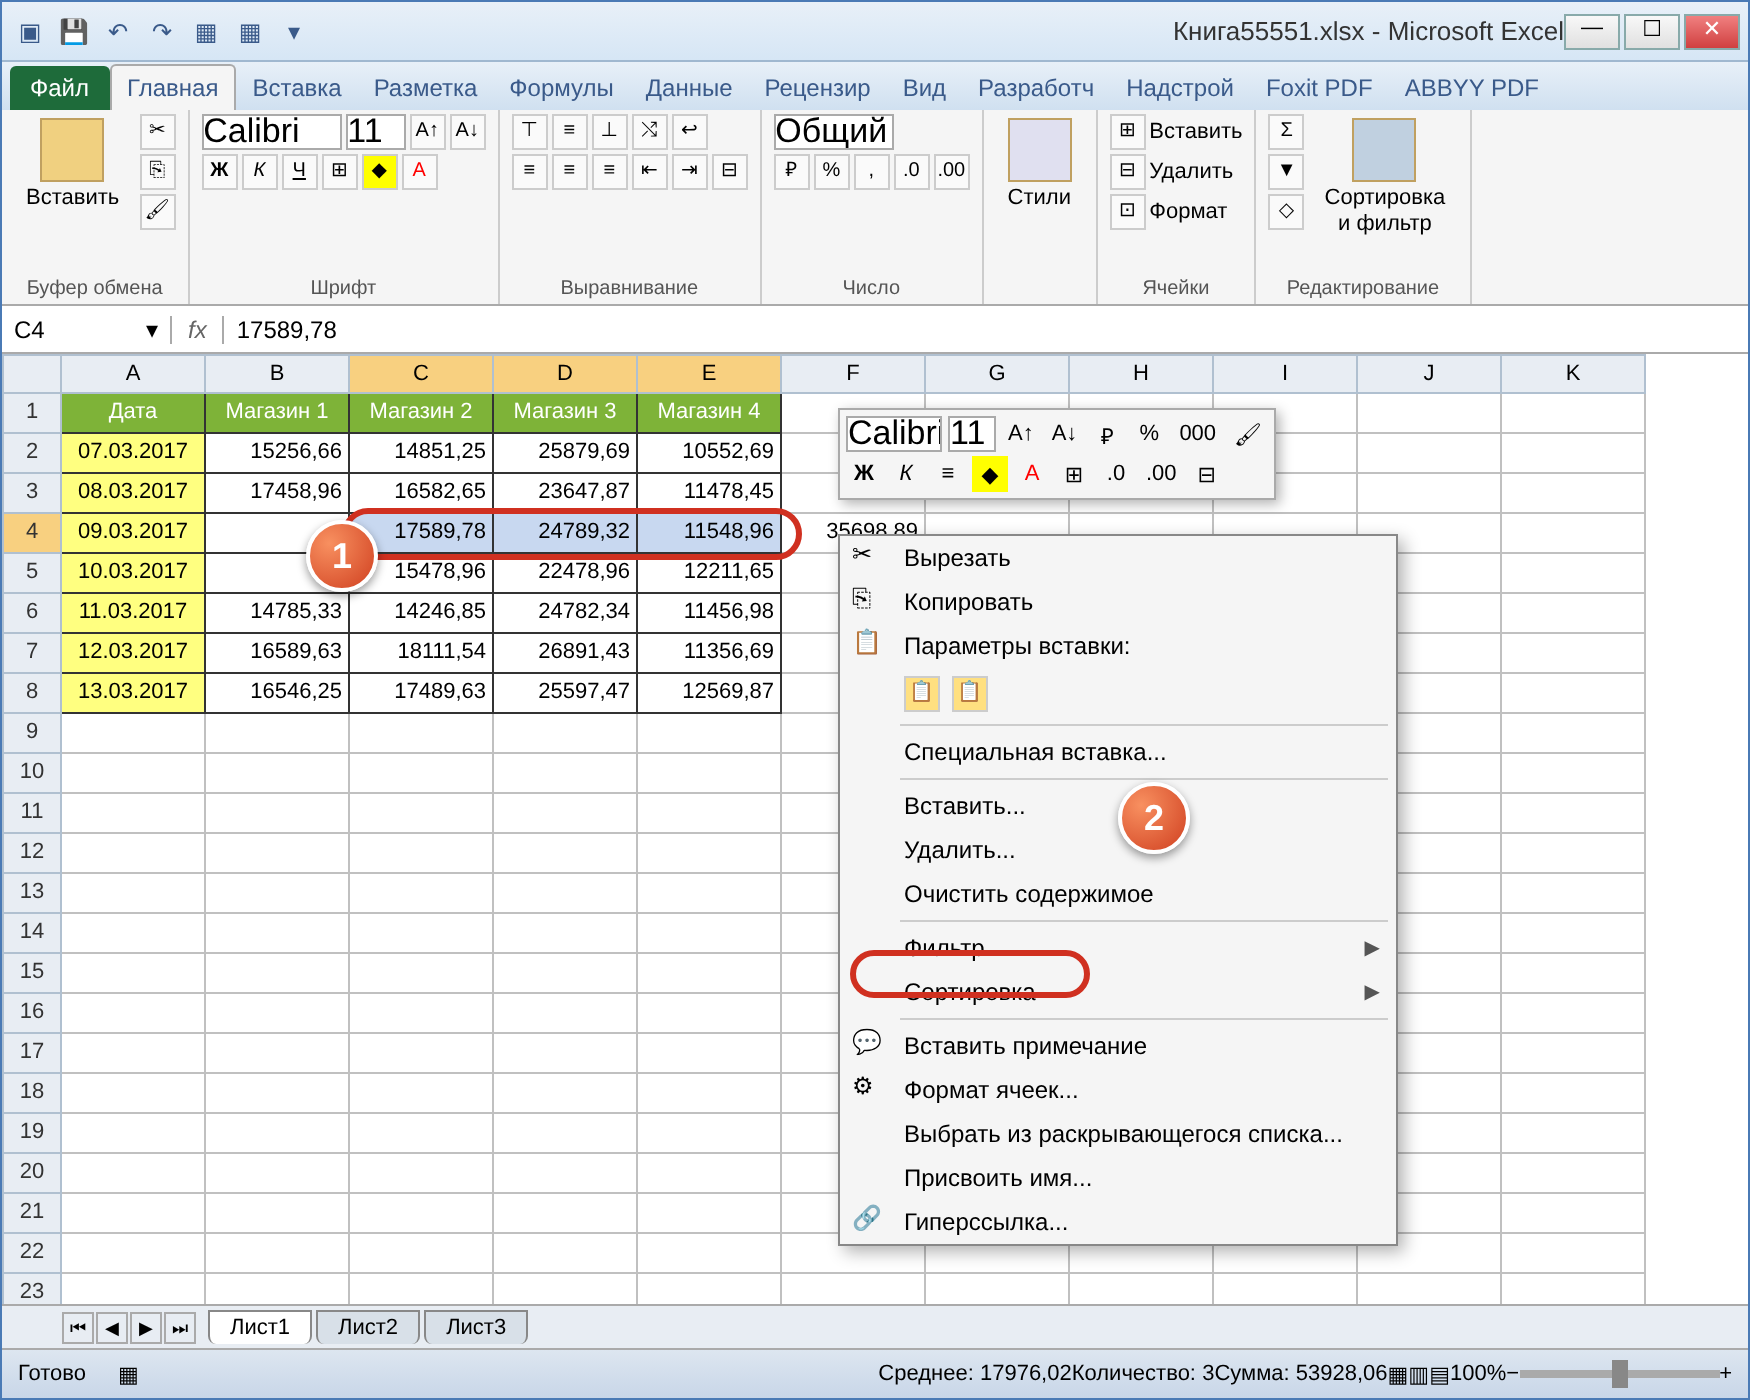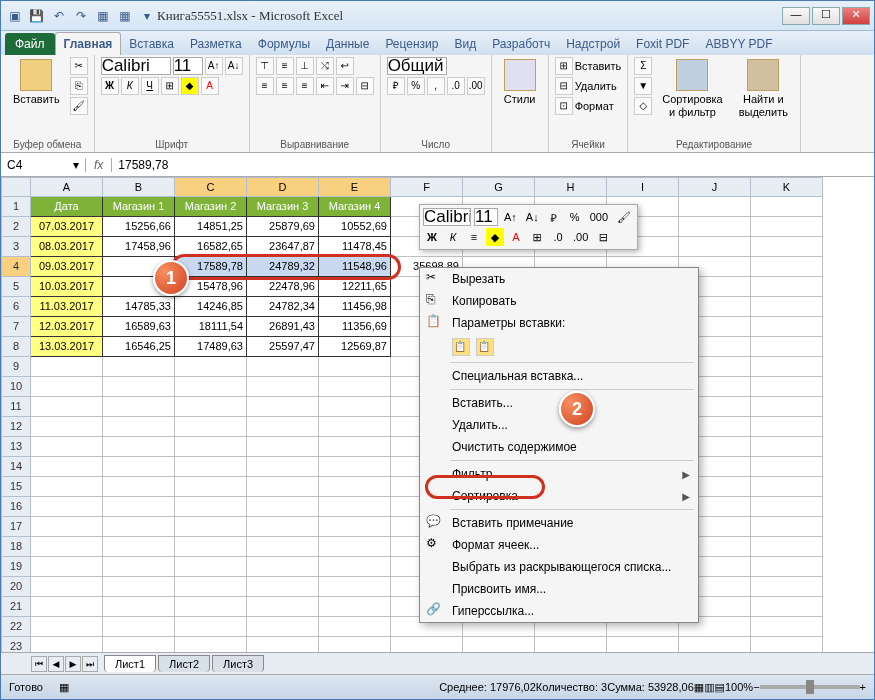--- a/index.html
+++ b/index.html
@@ -3,29 +3,29 @@
 <meta charset="utf-8">
 <style>
 * { box-sizing: border-box; margin: 0; padding: 0; font-family: 'Segoe UI', Tahoma, sans-serif; }
 body { background: #fff; width: 875px; height: 700px; overflow: hidden; position: relative; }
 
 .window { border: 1px solid #4a7ab5; width: 875px; height: 700px; display: flex; flex-direction: column; }
 
 .titlebar { height: 30px; background: linear-gradient(#e8f0f8,#d6e6f5); display: flex; align-items: center; padding: 0 4px; border-bottom: 1px solid #a0b8d0; }
 .qat { display: flex; gap: 2px; align-items: center; }
 .qat-btn { width: 20px; height: 20px; display: flex; align-items: center; justify-content: center; font-size: 12px; color: #3a5a8a; }
-.title { flex: 1; text-align: left; font-size: 13px; color: #333; font-family: Liberation Serif, serif; }
+.title { flex: 1; text-align: right; font-size: 13px; color: #333; }
 .winbtns { display: flex; gap: 2px; }
 .winbtn { width: 28px; height: 18px; border: 1px solid #8aa; background: linear-gradient(#f8f8f8,#e0e0e0); font-size: 11px; text-align: center; }
 .winbtn.close { background: linear-gradient(#f08080,#d04040); color: #fff; }
 
 .tabs { height: 24px; background: linear-gradient(#e8f0f8,#d0e0f0); display: flex; align-items: flex-end; padding-left: 4px; font-size: 12px; }
 .file-tab { background: #1e6b3a; color: #fff; padding: 4px 10px; border-radius: 3px 3px 0 0; font-size: 12px; }
 .tab { padding: 4px 8px; color: #3a5a8a; cursor: pointer; }
-.tab.active { background: #f5f5f5; border: 1px solid #aaa; border-bottom: none; border-radius: 3px 3px 0 0; font-weight: bold; }
+.tab.active { background: #f5f5f5; border: 1px solid #aaa; border-bottom: none; border-radius: 3px 3px 0 0; }
 
 .ribbon { height: 98px; background: #f5f5f5; border-bottom: 1px solid #aaa; display: flex; font-size: 11px; }
 .rgroup { border-right: 1px solid #ccc; padding: 2px 6px; display: flex; flex-direction: column; justify-content: space-between; }
 .rgroup-label { text-align: center; font-size: 10px; color: #555; margin-top: 2px; }
 .rgroup-body { flex: 1; display: flex; gap: 4px; align-items: flex-start; }
 .big-btn { display: flex; flex-direction: column; align-items: center; padding: 2px 6px; font-size: 11px; text-align: center; line-height: 1.2; }
 .big-btn .ico { width: 32px; height: 32px; background: #f0d080; border: 1px solid #c0a060; margin-bottom: 2px; }
 .smallcol { display: flex; flex-direction: column; gap: 2px; }
 .smallrow { display: flex; gap: 2px; align-items: center; }
 .ribbon-select { font-size: 17px; border: 1px solid #aaa; height: 18px; }
@@ -211,25 +211,20 @@
       <div class="rgroup-body">
         <div class="smallcol">
           <span class="ribbon-ico">Σ</span>
           <span class="ribbon-ico">▼</span>
           <span class="ribbon-ico">◇</span>
         </div>
         <div class="big-btn">
             <div class="ico" style="background:#c0d0e0"></div>
             <span style="white-space:pre-line">Сортировка
 и фильтр</span>
-          </div>
-        <div class="big-btn">
-            <div class="ico" style="background:#d0c0a0"></div>
-            <span style="white-space:pre-line">Найти и
-выделить</span>
           </div>
       </div>
       <div class="rgroup-label">Редактирование</div>
     </div>
   </div>
 
   <div class="formula-bar">
     <div class="name-box">
         <span>C4</span>
         <span>▾</span>

